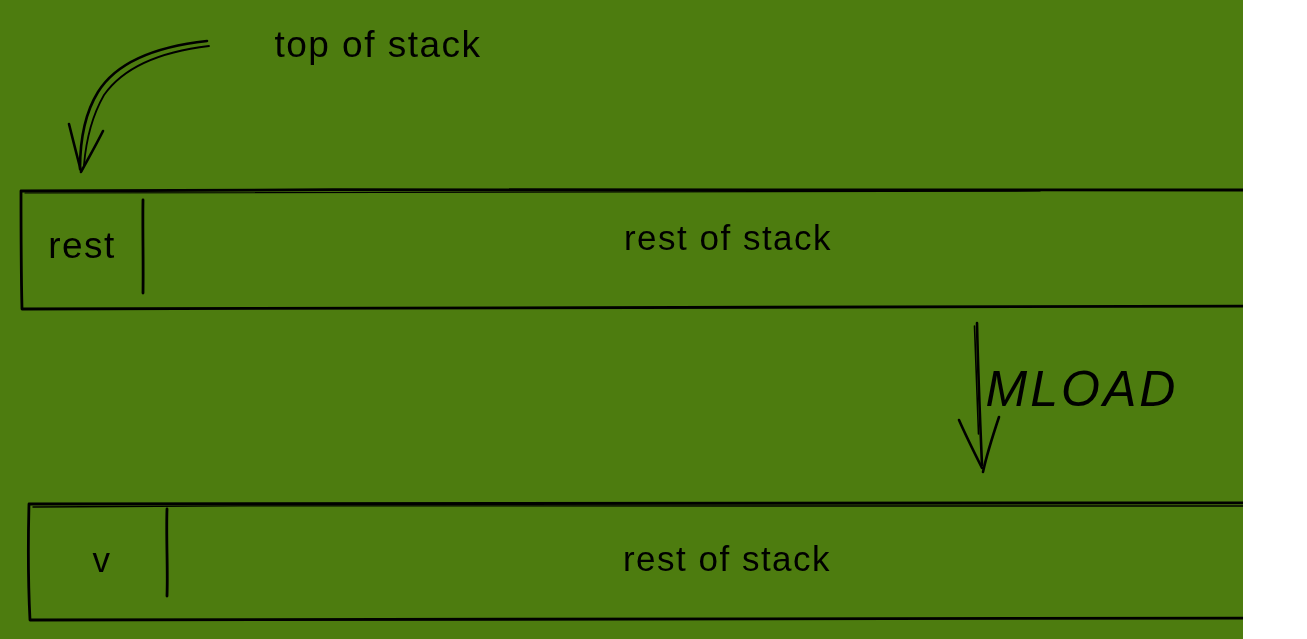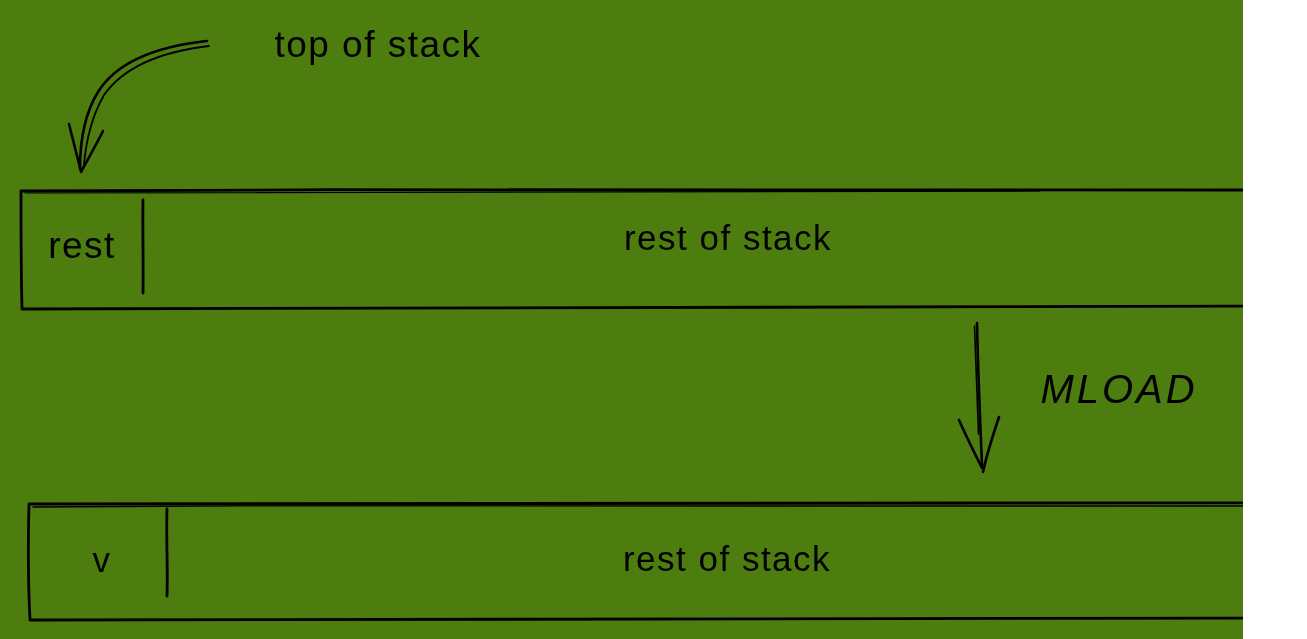--- a/index.html
+++ b/index.html
@@ -25,21 +25,21 @@
     transform: translate(-50%, -50%);
     white-space: nowrap;
     color: #000000;
     letter-spacing: 1.5px;
     line-height: 1;
     user-select: none;
   }
   .top-label   { left: 378px;  top: 44px;  font-size: 37px; }
   .addr-label  { left: 82px;   top: 245px; font-size: 37px; }
   .rest1-label { left: 728px;  top: 237px; font-size: 35px; }
-  .mload-label { left: 1119px; top: 389px; font-size: 40px; font-style: italic; letter-spacing: 3px; }
+  .mload-label { left: 1082px; top: 389px; font-size: 50px; font-style: italic; letter-spacing: 3px; }
   .v-label     { left: 102px;  top: 559px; font-size: 35px; }
   .rest2-label { left: 727px;  top: 558px; font-size: 35px; }
 </style>
 </head>
 <body>
 
 <div class="canvas">
 
   <svg width="1307" height="639" viewBox="0 0 1307 639" fill="none" stroke="#000000" stroke-width="2.8" stroke-linecap="round" stroke-linejoin="round">
 

